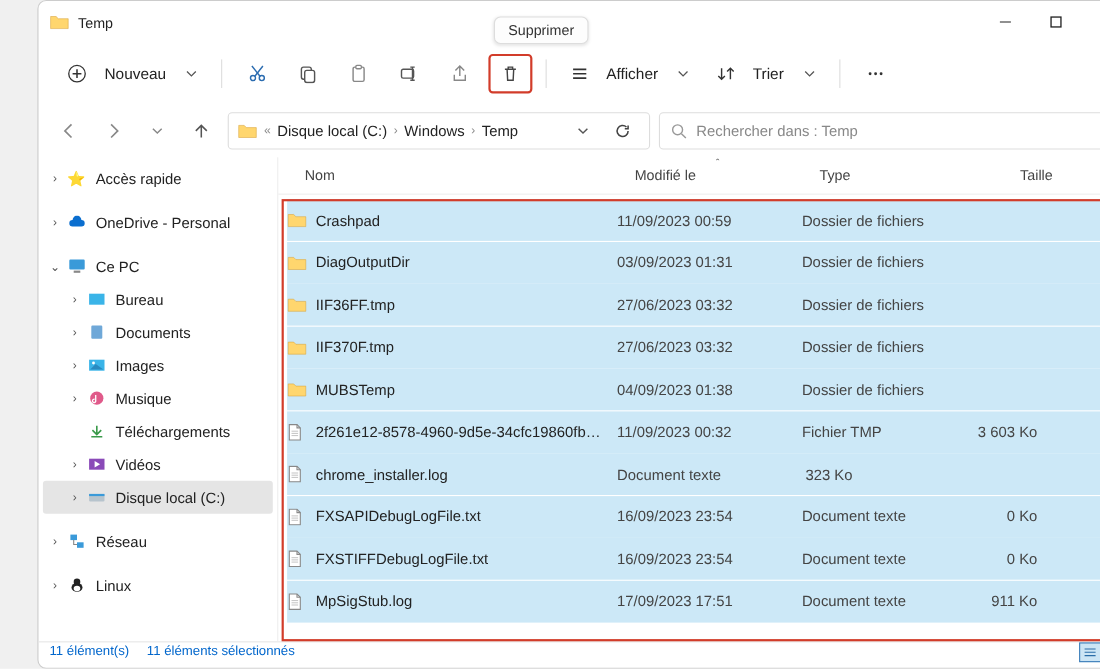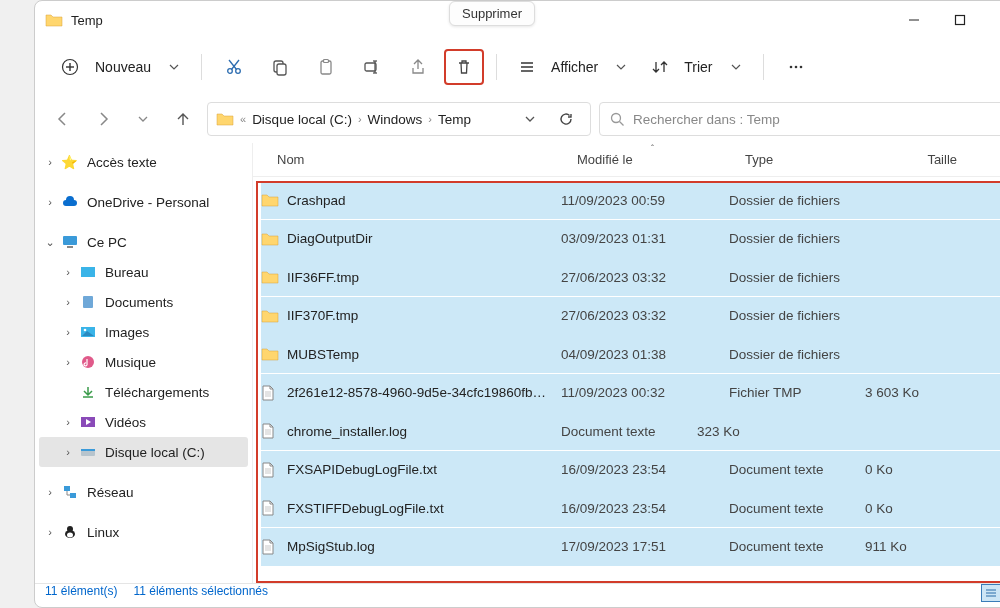--- a/index.html
+++ b/index.html
@@ -7,21 +7,21 @@
 
 .window { width: 1000px; height: 608px; background: #fff; border: 1px solid #ccc; border-radius: 8px; display: flex; flex-direction: column; position: relative; margin-left: 34px; }
 
 .titlebar { height: 38px; display: flex; align-items: center; padding: 0 4px 0 10px; }
 .titlebar .folder-ico { width: 18px; height: 14px; margin-right: 8px; }
 .titlebar .title { font-size: 13px; color: #222; flex: 1; }
 .winbtns { display: flex; }
 .winbtn { width: 46px; height: 38px; display: flex; align-items: center; justify-content: center; color: #333; cursor: pointer; }
 .winbtn svg { stroke: #222; }
 
-.tooltip { position: absolute; top: 0; left: 414px; background: #fdfdfd; border: 1px solid #ddd; border-radius: 6px; padding: 4px 12px; font-size: 13px; color: #333; box-shadow: 0 1px 3px rgba(0,0,0,0.1); z-index: 10; }
+.tooltip { position: absolute; top: 14px; left: 414px; background: #fdfdfd; border: 1px solid #ddd; border-radius: 6px; padding: 4px 12px; font-size: 13px; color: #333; box-shadow: 0 1px 3px rgba(0,0,0,0.1); z-index: 10; }
 
 .toolbar { height: 56px; display: flex; align-items: center; padding: 0 16px; gap: 6px; }
 .toolbtn { height: 36px; padding: 0 10px; display: flex; align-items: center; gap: 16px; border-radius: 4px; cursor: pointer; font-size: 14px; color: #222; }
 .tooliconbtn { width: 40px; height: 36px; display: flex; align-items: center; justify-content: center; cursor: pointer; border-radius: 4px; }
 .tdivider { width: 1px; height: 26px; background: #ddd; margin: 0 6px; }
 .delete-hi { border: 2px solid #d23c2a; }
 .chev-s { margin-left: 2px; }
 
 .addressbar { height: 48px; display: flex; align-items: center; padding: 0 12px; gap: 8px; }
 .navbtn { width: 32px; height: 32px; display: flex; align-items: center; justify-content: center; cursor: pointer; color: #666; }
@@ -48,21 +48,21 @@
 .col-type { width: 136px; }
 .col-size { width: 82px; text-align: right; padding-right: 6px; }
 .sort-ind { position: absolute; top: 0; left: 398px; font-size: 9px; color: #666; }
 
 .filelist { flex: 1; position: relative; padding: 4px 2px 0 4px; }
 .redbox { position: absolute; top: 4px; left: 3px; right: 6px; bottom: 0; border: 2px solid #d23c2a; pointer-events: none; }
 .row { height: 38px; display: flex; align-items: center; background: #cce8f7; margin: 0 6px 0.5px 4px; font-size: 13.5px; color: #222; cursor: pointer; }
 .row .c-name { width: 300px; display: flex; align-items: center; gap: 8px; }
 .row .c-mod { width: 168px; color: #444; }
 .row .c-type { width: 136px; color: #444; }
-.row .c-size { width: 78px; text-align: left; color: #444; }
+.row .c-size { width: 78px; text-align: right; color: #444; }
 .fico { width: 18px; display: inline-flex; }
 
 .scrollbar { position: absolute; right: 0; top: 0; bottom: 0; width: 14px; background: #f3f3f3; }
 .scrollthumb { position: absolute; top: 0; left: 2px; width: 10px; height: 180px; background: #c9c9c9; border-radius: 5px; }
 
 .statusbar { height: 24px; border-top: 1px solid #e5e5e5; display: flex; align-items: flex-start; padding: 0 10px; font-size: 12px; color: #0066cc; gap: 16px; }
 .statusright { margin-left: auto; display: flex; gap: 2px; }
 .viewbtn { width: 20px; height: 18px; border: 1px solid #888; display: flex; align-items: center; justify-content: center; cursor: pointer; }
 .viewbtn.active { background: #cce5f5; border-color: #3a7cb8; }
 .ellips { white-space: nowrap; overflow: hidden; text-overflow: ellipsis; }
@@ -234,21 +234,21 @@
         </svg>
       <span>Rechercher dans : Temp</span>
     </div>
   </div>
 
   <div class="body">
     <div class="sidebar">
       <div class="tree-item">
           <span class="tree-chev">›</span>
           <span class="tree-ico">⭐</span>
-          <span>Accès texte</span>
+          <span>Accès rapide</span>
         </div>
       <div class="tree-spacer"></div>
       <div class="tree-item">
           <span class="tree-chev">›</span>
           <span class="tree-ico">
             <svg width="16" height="12" viewBox="0 0 16 12">
               <path d="M4 10 A3 3 0 0 1 4 4 A4 4 0 0 1 12 4 A3 3 0 0 1 12 10 Z" fill="#0a6ecf"></path>
             </svg>
           </span>
           <span>OneDrive - Personal</span>

